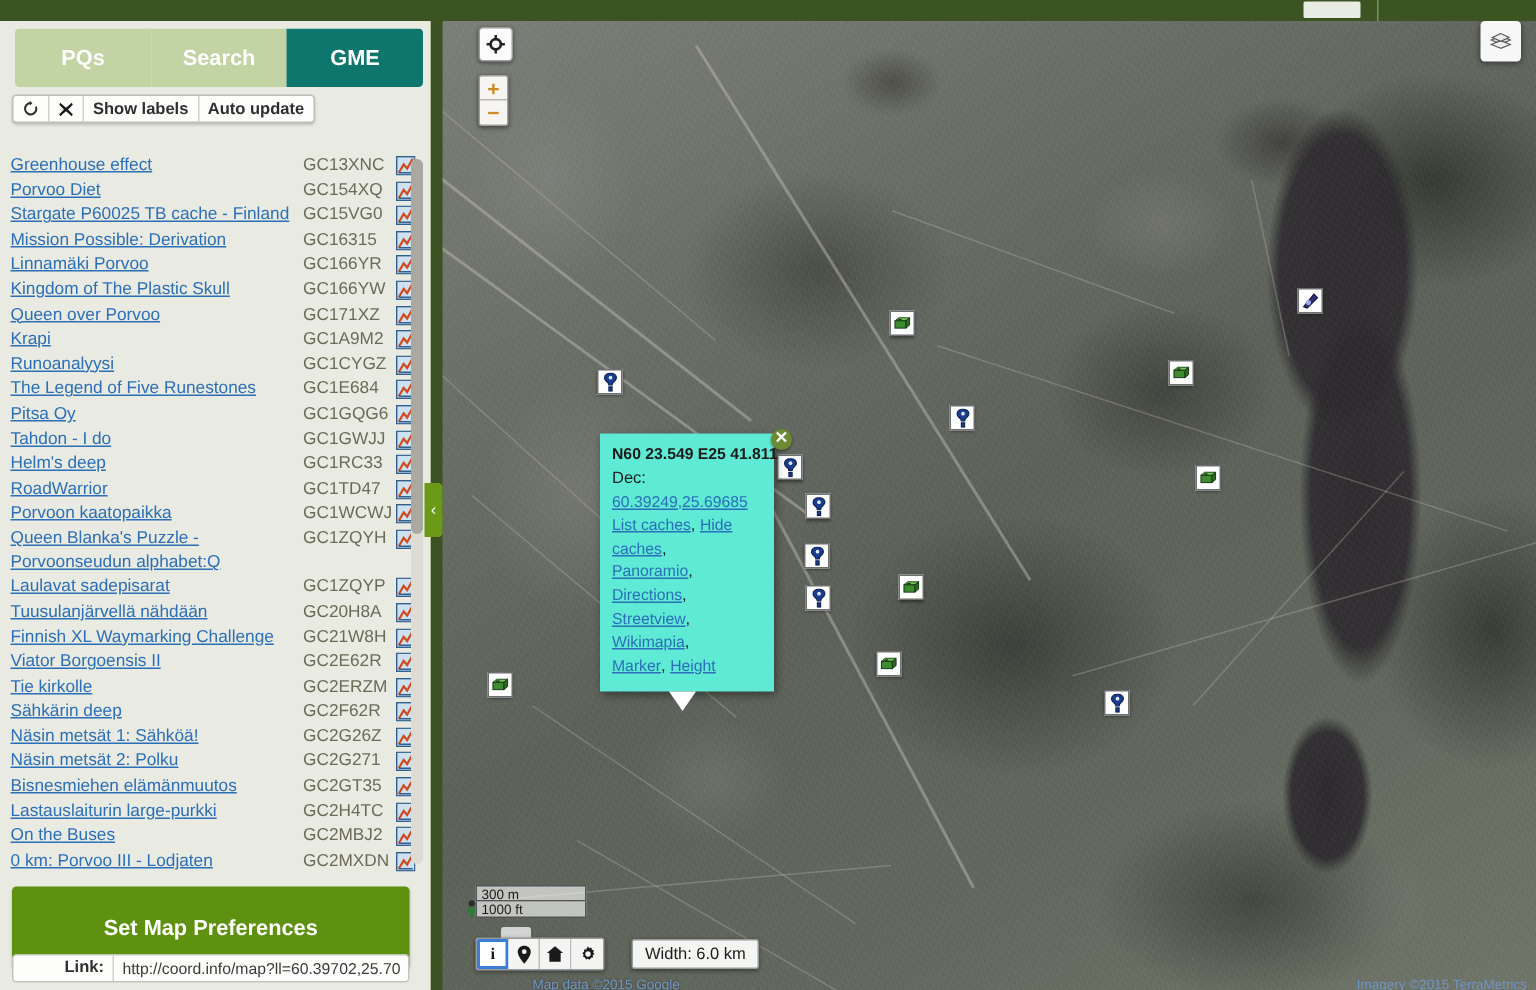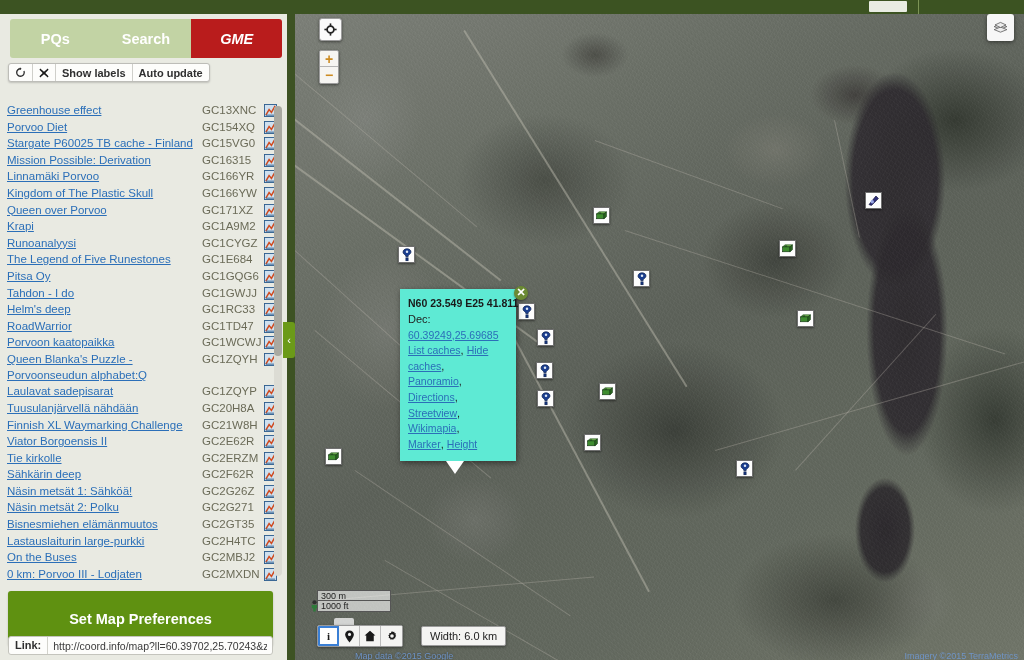--- a/index.html
+++ b/index.html
@@ -282,21 +282,21 @@
   }
   .tab {
     flex: 1;
     display: flex; align-items: center; justify-content: center;
     color: #ffffff;
     font-weight: bold;
     font-size: 14.5px;
     background: #c2d3a4;
     cursor: pointer;
   }
-  .tab.active { background: #b91c1c; font-style: italic; }
+  .tab.active { background: #0f766e; }
 
   .sb-toolbar {
     position: absolute; left: 8px; top: 49px;
     display: flex;
     background: #fdfdfb;
     border: 1px solid #bdbdb8;
     border-radius: 3px;
     box-shadow: 0 1px 2px rgba(0,0,0,0.18);
     height: 19px;
     overflow: hidden;
@@ -383,20 +383,21 @@
 
   .link-row {
     position: absolute;
     left: 8px; top: 622px;
     width: 265px; height: 19px;
     display: flex; align-items: center;
     background: #fdfdfb;
     border: 1px solid #c4c4bd;
     border-radius: 3px;
     overflow: hidden;
+    padding-left: 28px;
   }
   .link-label {
     font-size: 11px; font-weight: bold; color: #2f2f2f;
     padding: 0 6px;
     border-right: 1px solid #d3d3cc;
     line-height: 17px;
   }
   .link-input {
     flex: 1;
     border: none; outline: none;

